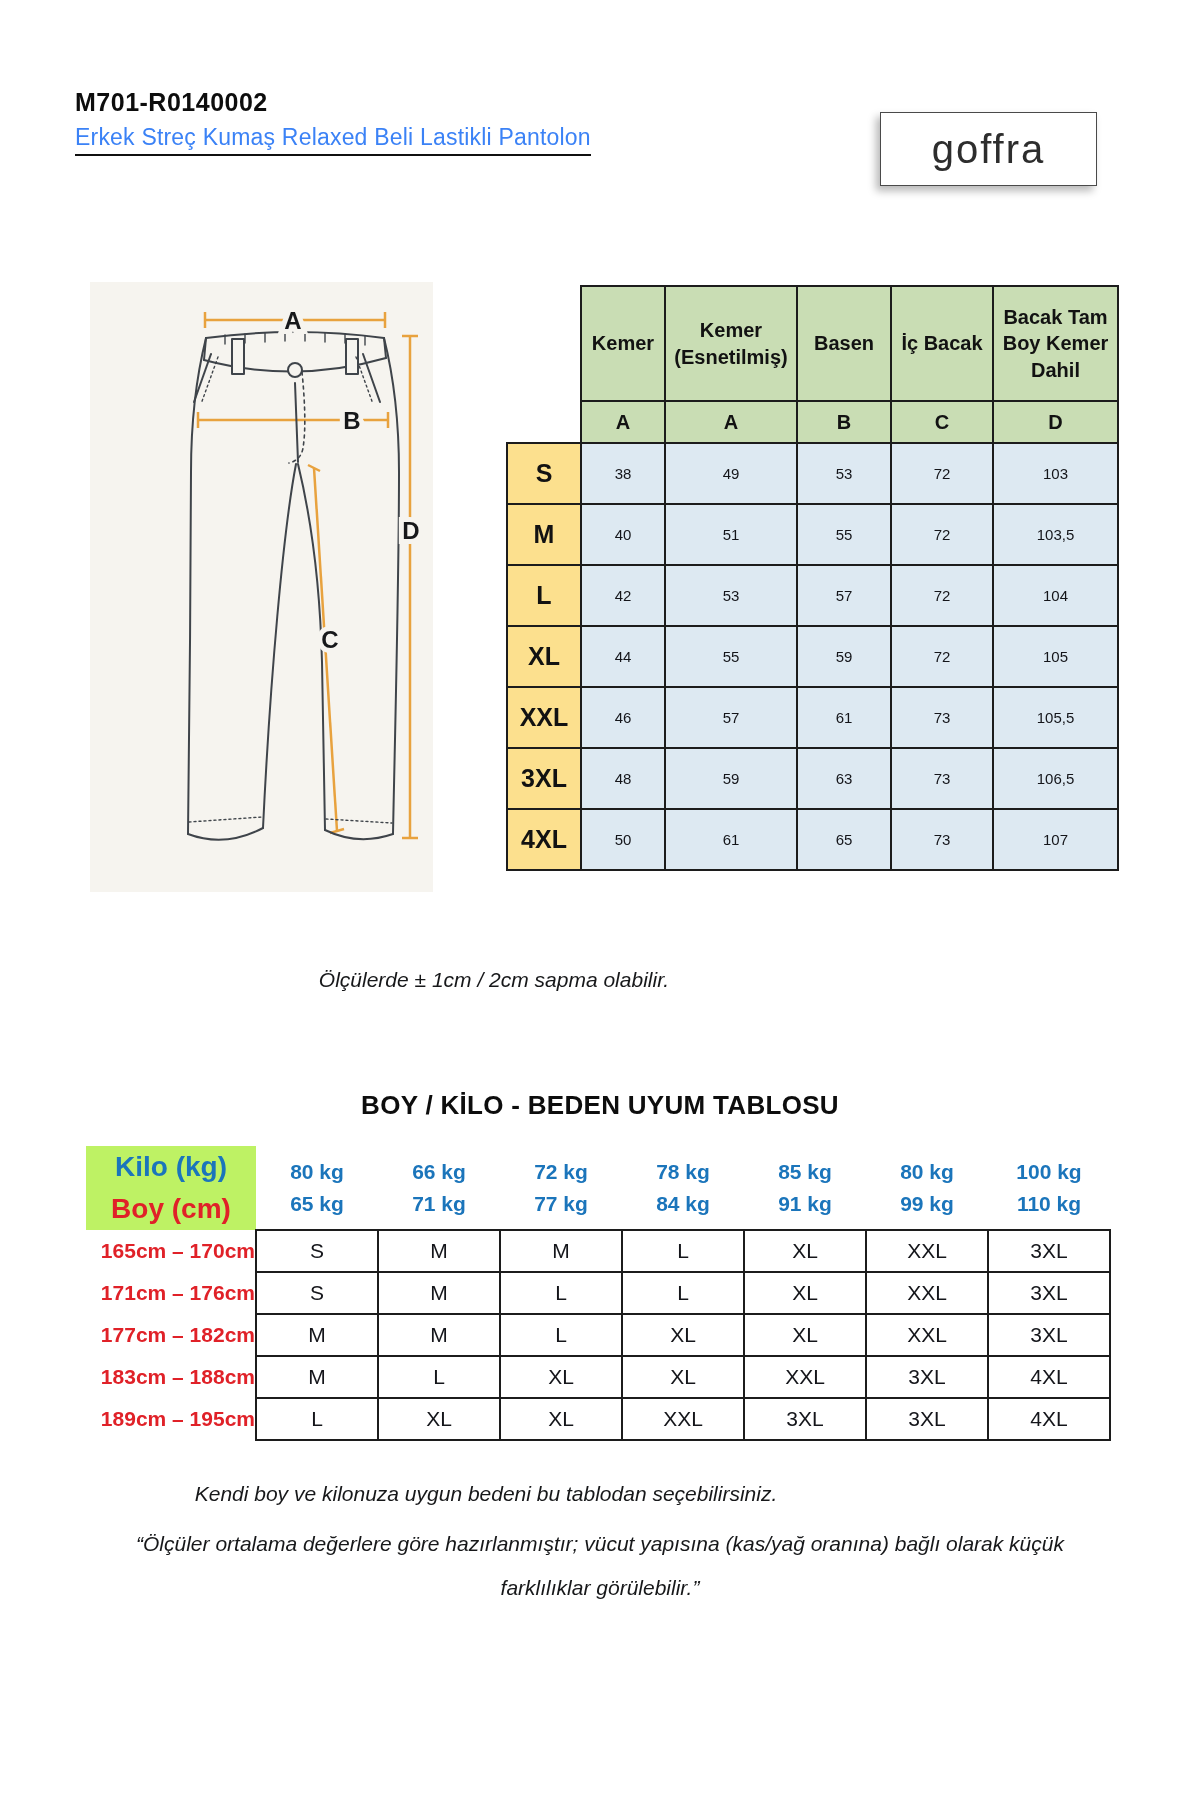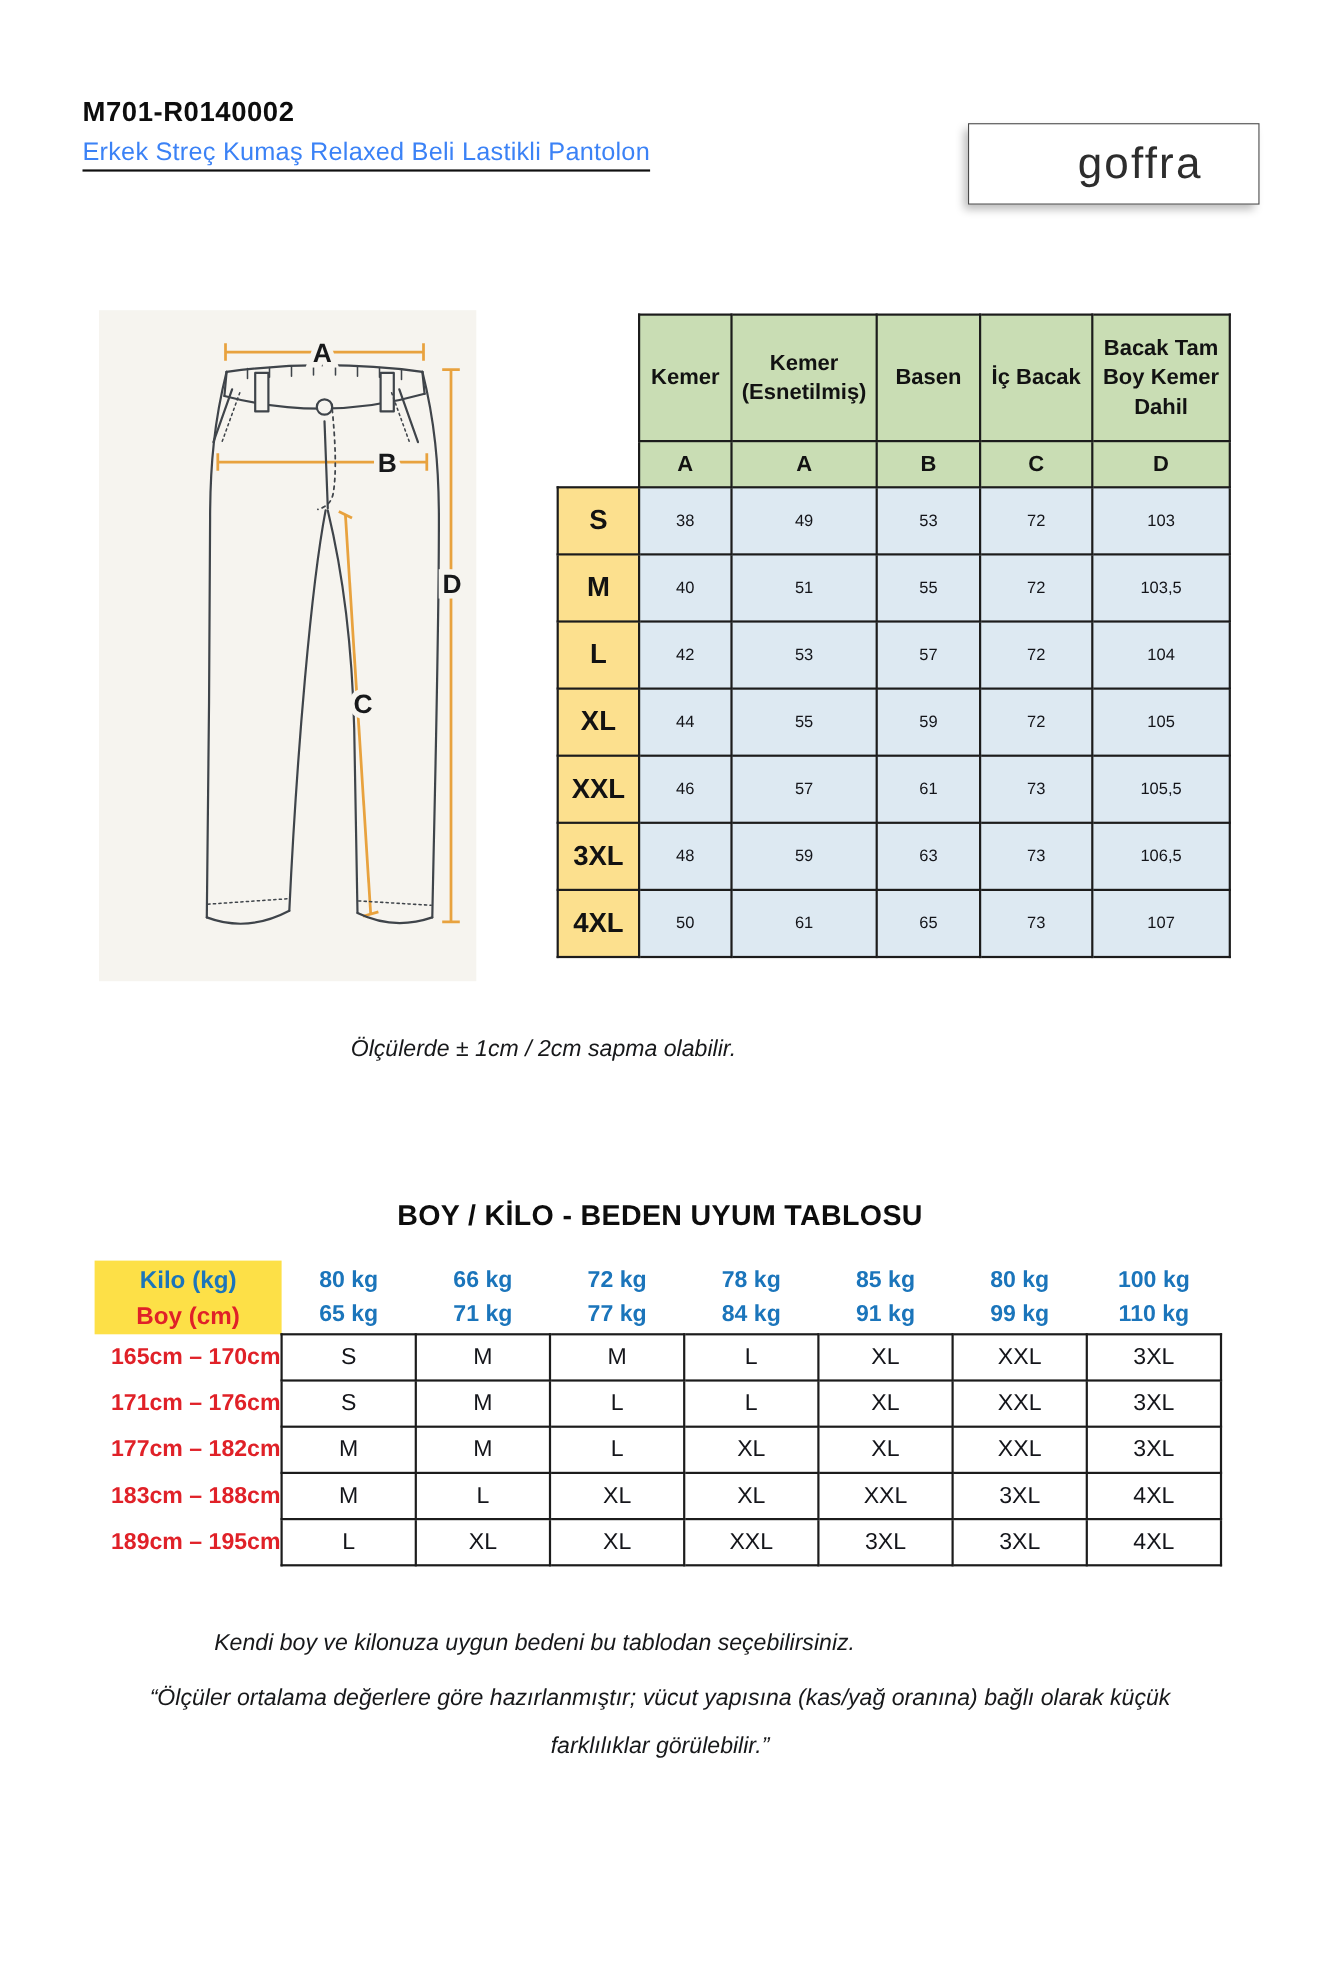--- a/index.html
+++ b/index.html
@@ -7,44 +7,44 @@
     position:relative;width:1200px;height:1800px;background:#ffffff;
     font-family:"Liberation Sans",sans-serif;color:#111;overflow:hidden;
   }
   
   .prod-block{position:absolute;left:75px;top:88px;}
   .prod-code{font-size:25px;font-weight:bold;letter-spacing:.5px;color:#0d0d0d;}
   .prod-title{display:inline-block;margin-top:7px;font-size:23px;font-weight:500;color:#3b82f6;
     border-bottom:2.5px solid #101010;padding-bottom:3px;letter-spacing:.2px;}
   .logo-box{position:absolute;left:880px;top:112px;width:215px;height:72px;
     border:1.5px solid #4a4a4a;background:#fff;display:flex;align-items:center;justify-content:center;
-    box-shadow:-4px 5px 8px rgba(0,0,0,.28);padding-left:48px;}
+    box-shadow:-4px 5px 8px rgba(0,0,0,.28);}
   .logo-text{font-size:40px;font-weight:500;color:#2d2d2d;letter-spacing:2px;}
   
   .diagram-box{position:absolute;left:90px;top:282px;width:343px;height:610px;background:#f6f4ef;}
   
   .size-table{position:absolute;left:506px;top:285px;border-collapse:collapse;table-layout:fixed;}
   .size-table th,.size-table td{border:2px solid #1c1c1c;text-align:center;vertical-align:middle;padding:0 2px;}
   .size-table td.blank{border:none;background:transparent;}
   .size-table .gh{background:#c9ddb4;font-weight:bold;font-size:20px;color:#121212;line-height:1.32;}
   .size-table tr.h-main{height:115px;}
   .size-table tr.h-sub{height:42px;}
   .size-table tr.d-row{height:61px;}
   .size-table .ylbl{background:#fce08e;font-weight:bold;font-size:25px;color:#121212;}
   .size-table .val{background:#dde9f2;font-size:15px;font-weight:normal;color:#14151a;}
-  .dev-note{position:absolute;left:0;top:942px;width:988px;text-align:center;
+  .dev-note{position:absolute;left:0;top:968px;width:988px;text-align:center;
     font-size:21px;font-style:italic;color:#17181a;}
   
   .fit-title{position:absolute;left:0;top:1090px;width:1200px;text-align:center;
     font-size:26px;font-weight:bold;letter-spacing:.3px;color:#0d0d0d;}
   .fit-table{position:absolute;left:86px;top:1146px;border-collapse:collapse;table-layout:fixed;}
   .fit-table td{vertical-align:middle;text-align:center;padding:0;}
   .fit-table tr.f-head{height:67px;}
   .fit-table tr.f-row{height:42px;}
-  .fit-table .corner{background:#fde047;font-weight:bold;font-size:22px;line-height:1.5;}
+  .fit-table .corner{background:#bef264;font-weight:bold;font-size:28px;line-height:1.5;}
   .fit-table .corner .kilo{color:#1b75bb;}
   .fit-table .corner .boy{color:#e02128;}
   .fit-table .wh{color:#1b75bb;font-weight:bold;font-size:21px;line-height:1.5;}
   .fit-table .rl{color:#e02128;font-weight:bold;font-size:21px;text-align:right;}
   .fit-table .cell{border:2px solid #1c1c1c;background:#fff;font-size:21px;color:#14151a;}
   .fit-note1{position:absolute;left:0;top:1482px;width:972px;text-align:center;
     font-size:21px;font-style:italic;color:#17181a;}
   .fit-note2{position:absolute;left:100px;top:1522px;width:1000px;text-align:center;
     font-size:21px;font-style:italic;line-height:44px;color:#17181a;}
 </style>

